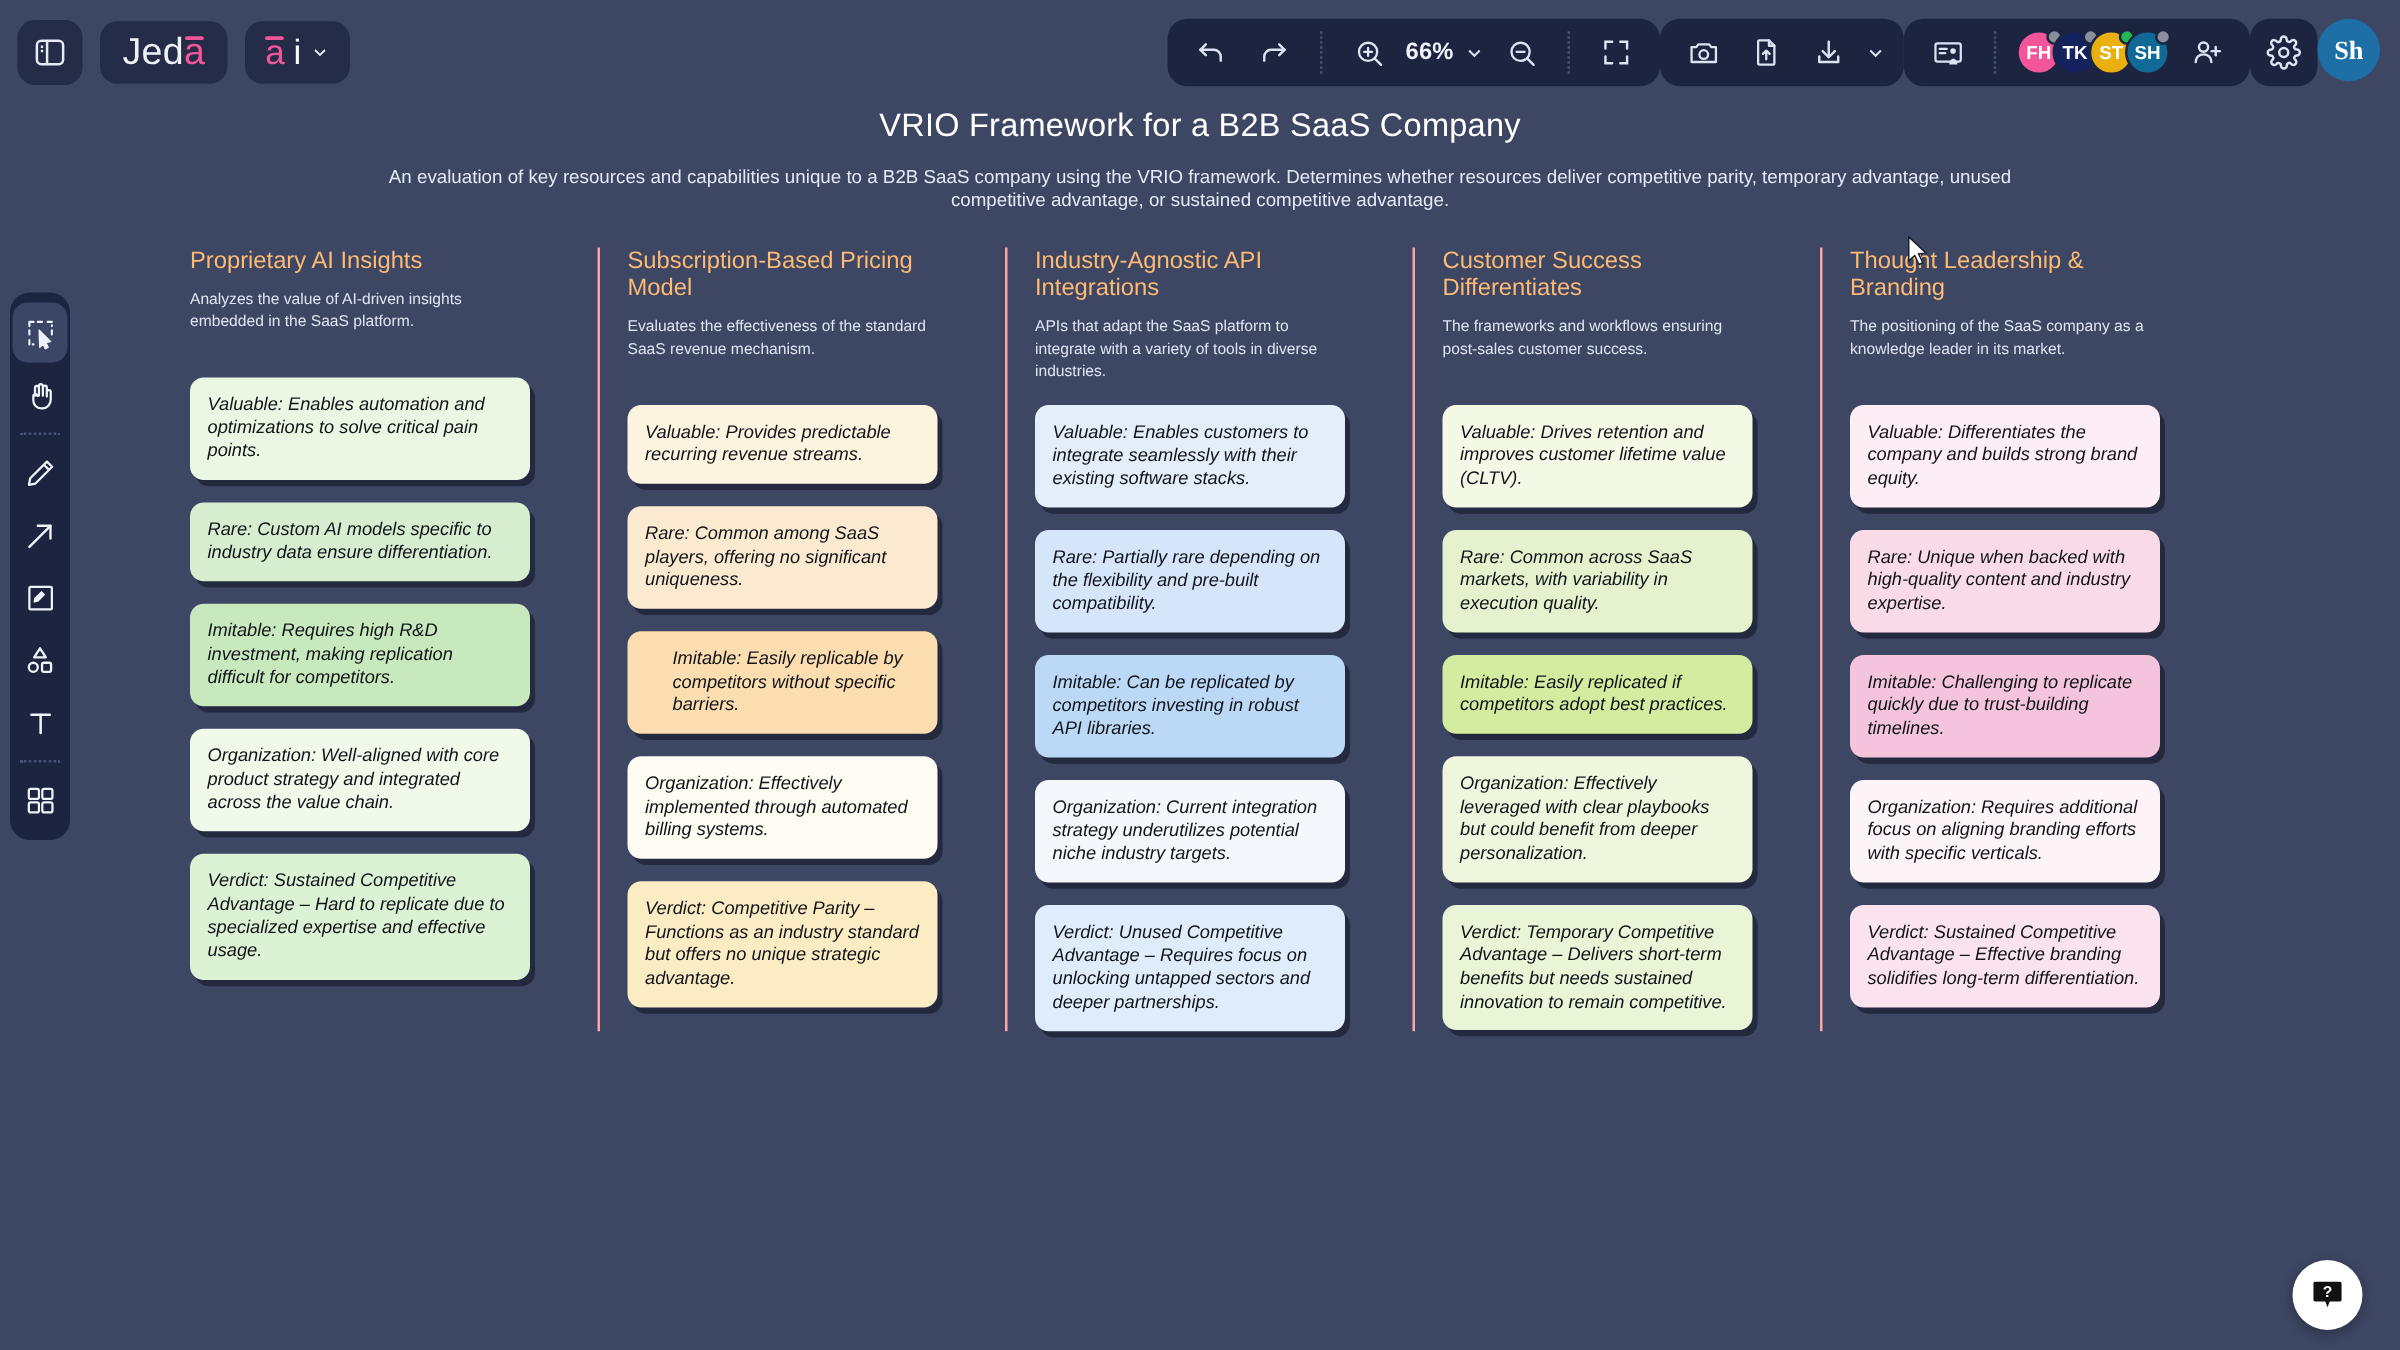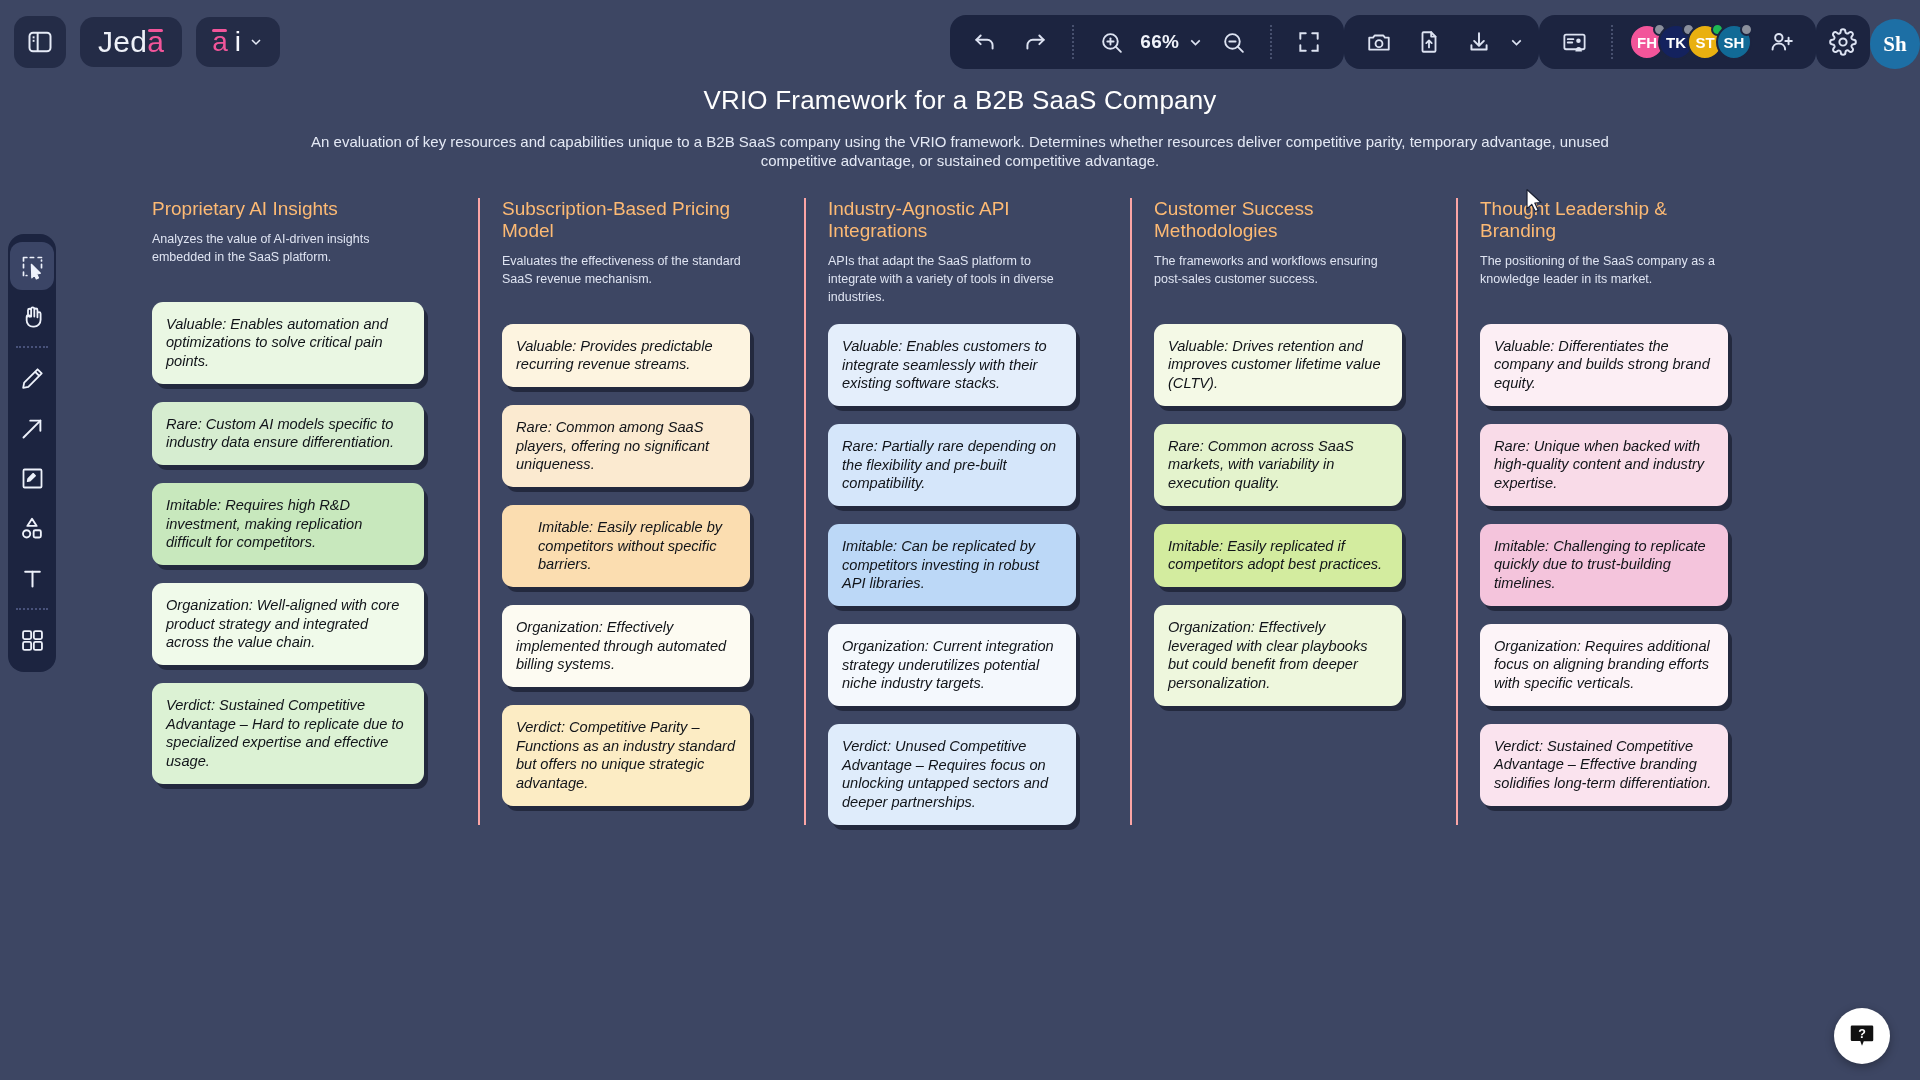--- a/index.html
+++ b/index.html
@@ -34,21 +34,21 @@
     height: 50px; border-radius: 14px; background: #242c47;
     display: flex; align-items: center; gap: 7px; padding: 0 16px;
     font-size: 28px; color: #f2559a; font-weight: 500;
   }
   .ai-pill .ai-a { position: relative; }
   .ai-pill .ai-a::after {
     content:""; position:absolute; left:0; right:1px; top:3px; height:3px; background:#f2559a; border-radius:2px;
   }
 
   .tb-right {
-    margin-left: auto; display: flex; align-items: flex-end; 
+    margin-left: auto; display: flex; align-items: flex-start; padding-right: 16px;
   }
   .group {
     height: 54px; border-radius: 16px; background: #1c2440;
     display: flex; align-items: center; padding: 0 14px; gap: 8px;
   }
   .ticon {
     width: 42px; height: 42px; border-radius: 10px;
     display: flex; align-items: center; justify-content: center;
     color: #dde3f2;
   }
@@ -393,33 +393,36 @@
             <div class="card" style="background: rgb(188, 216, 247);">Imitable: Can be replicated by competitors investing in robust API libraries.</div>
           </div>
           <div class="cardwrap">
             <div class="card" style="background: rgb(244, 248, 253);">Organization: Current integration strategy underutilizes potential niche industry targets.</div>
           </div>
           <div class="cardwrap">
             <div class="card" style="background: rgb(223, 236, 251);">Verdict: Unused Competitive Advantage – Requires focus on unlocking untapped sectors and deeper partnerships.</div>
           </div>
         </div>
         <div class="col c4">
-          <div class="col-head">Customer Success Methodologies</div>
+          <div class="col-head">Customer Success Differentiates</div>
           <div class="col-desc">The frameworks and workflows ensuring post-sales customer success.</div>
           <div class="cardwrap">
             <div class="card" style="background: rgb(244, 249, 230);">Valuable: Drives retention and improves customer lifetime value (CLTV).</div>
           </div>
           <div class="cardwrap">
             <div class="card" style="background: rgb(228, 243, 205);">Rare: Common across SaaS markets, with variability in execution quality.</div>
           </div>
           <div class="cardwrap">
             <div class="card" style="background: rgb(211, 236, 159);">Imitable: Easily replicated if competitors adopt best practices.</div>
           </div>
           <div class="cardwrap">
             <div class="card" style="background: rgb(238, 247, 221);">Organization: Effectively leveraged with clear playbooks but could benefit from deeper personalization.</div>
+          </div>
+          <div class="cardwrap">
+            <div class="card" style="background: rgb(232, 245, 214);">Verdict: Temporary Competitive Advantage – Delivers short-term benefits but needs sustained innovation to remain competitive.</div>
           </div>
         </div>
         <div class="col c5">
           <div class="col-head">Thought Leadership &amp; Branding</div>
           <div class="col-desc">The positioning of the SaaS company as a knowledge leader in its market.</div>
           <div class="cardwrap">
             <div class="card" style="background: rgb(252, 238, 244);">Valuable: Differentiates the company and builds strong brand equity.</div>
           </div>
           <div class="cardwrap">
             <div class="card" style="background: rgb(249, 219, 232);">Rare: Unique when backed with high-quality content and industry expertise.</div>

